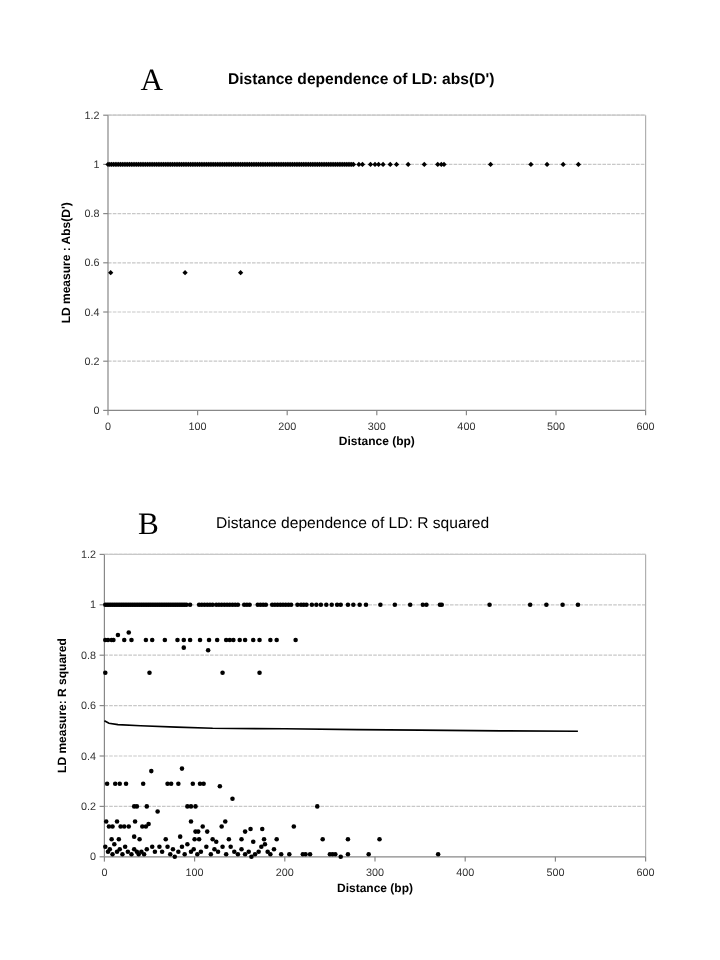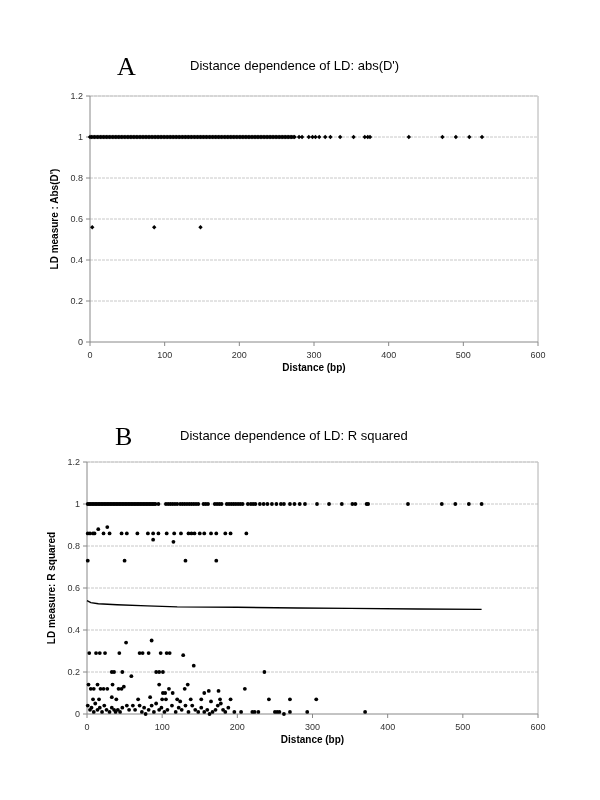--- a/index.html
+++ b/index.html
@@ -8,21 +8,21 @@
   .panel-letter { position: absolute; font-family: "Liberation Serif", serif; font-size: 26px; }
   .chart-title { position: absolute; font-size: 13px; }
   svg { position: absolute; left: 0; top: 0; }
   .tick { font-size: 9px; fill: #333; font-family: "Liberation Sans", sans-serif; }
   .axis-label { font-size: 10px; font-weight: bold; fill: #000; font-family: "Liberation Sans", sans-serif; }
 </style>
 </head>
 <body>
 
 <div class="panel-letter" style="left:117px; top:52px;">A</div>
-<div class="chart-title" style="left:190px; top:58px;">Distance dependence of LD: abs(D')</div>
+<div class="chart-title" style="left:190px; top:58px;font-weight:bold;">Distance dependence of LD: abs(D')</div>
 
 <div class="panel-letter" style="left:115px; top:422px;">B</div>
 <div class="chart-title" style="left:180px; top:428px;">Distance dependence of LD: R squared</div>
 
 <svg id="chart-svg" width="600" height="800" xmlns="http://www.w3.org/2000/svg">
   <g id="chart-a">
       <line x1="86" x2="90" y1="342" y2="342" stroke="#888" stroke-width="1"></line>
       <text x="83" y="345" text-anchor="end" class="tick">0</text>
       <line x1="90" x2="538" y1="301" y2="301" stroke="#c8c8c8" stroke-width="1" stroke-dasharray="3,1"></line>
       <line x1="86" x2="90" y1="301" y2="301" stroke="#888" stroke-width="1"></line>

